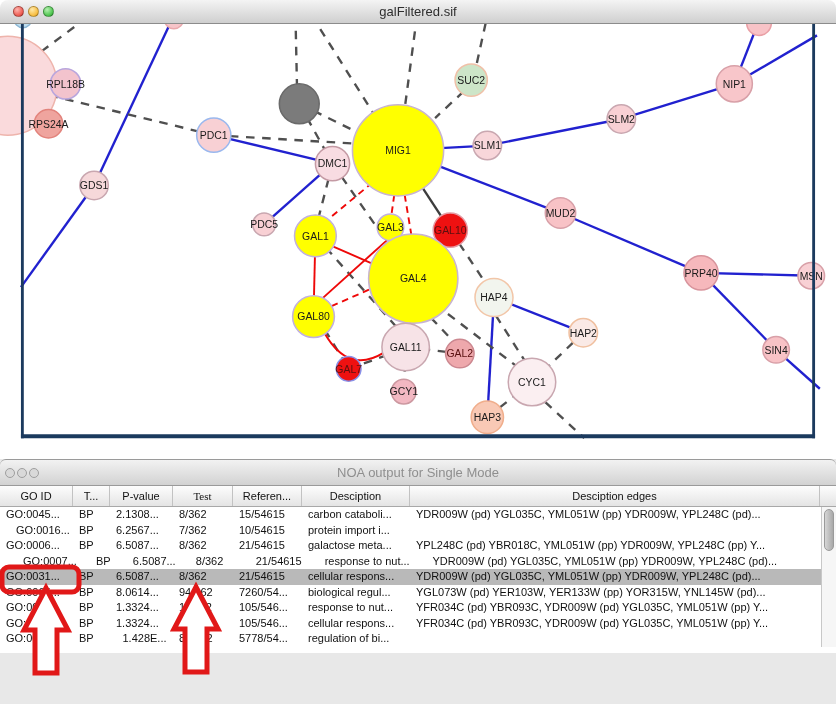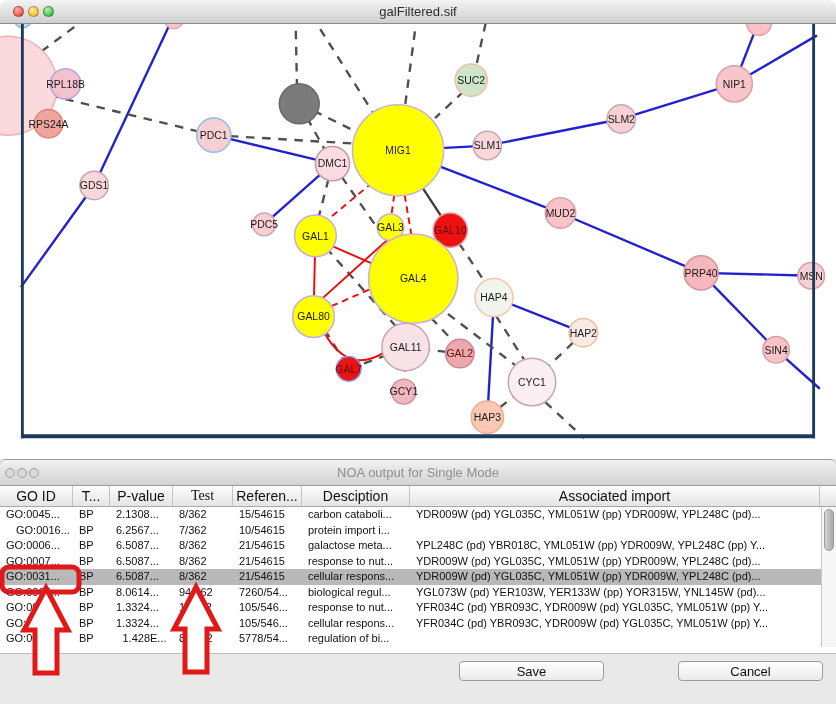--- a/index.html
+++ b/index.html
@@ -24,21 +24,21 @@
   .titlebar2{height:27px;background:linear-gradient(#f2f2f2,#d2d2d2);
              border-top:1px solid #9a9a9a;border-bottom:1px solid #9a9a9a;
              border-radius:6px 6px 0 0;box-sizing:border-box;
              position:relative;display:flex;align-items:center;justify-content:center;}
   .title2{font-size:13px;color:#8f8f8f;}
   .lights2{position:absolute;left:5px;top:8px;display:flex;gap:2px;}
   .light2{width:10px;height:10px;border-radius:50%;background:#d9d9d9;border:1px solid #9e9e9e;box-sizing:border-box;}
 
   .thead{height:21px;display:flex;background:linear-gradient(#fdfdfd,#e4e4e4);
          border-bottom:1px solid #a8a8a8;box-sizing:border-box;}
-  .hcell{font-size:14px;color:#111;text-align:center;line-height:20px;
+  .hcell{font-size:11px;color:#111;text-align:center;line-height:20px;
          border-right:1px solid #c2c2c2;box-sizing:border-box;
          white-space:nowrap;overflow:hidden;}
   .hcorner{width:16px;border-right:none;}
   .tbody{position:relative;height:146px;background:#fff;}
   .trow{display:flex;height:15.5px;line-height:15.6px;font-size:11px;color:#111;}
   .trow.selected{background:#b9b9b9;}
   .tcell{padding-left:6px;box-sizing:border-box;white-space:nowrap;overflow:hidden;}
   .scrollbar{position:absolute;right:0;top:0;width:15px;height:140px;
              background:#f6f6f6;border-left:1px solid #c8c8c8;box-sizing:border-box;}
   .thumb{position:absolute;left:2px;top:2px;width:10px;height:42px;border-radius:5px;
@@ -195,21 +195,21 @@
     <span class="title2">NOA output for Single Mode</span>
   </div>
 
   <div class="thead">
       <div class="hcell" style="width: 73px;">GO ID</div>
       <div class="hcell" style="width: 37px;">T...</div>
       <div class="hcell" style="width: 63px;">P-value</div>
       <div class="hcell" style="width: 60px; font-family: Liberation Serif, serif;">Test</div>
       <div class="hcell" style="width: 69px;">Referen...</div>
       <div class="hcell" style="width: 108px;">Desciption</div>
-      <div class="hcell" style="width: 410px;">Associated import</div>
+      <div class="hcell" style="width: 410px;">Desciption edges</div>
       <div class="hcell hcorner"></div>
     </div>
 
   <div class="tbody">
     <div>
         <div class="trow">
           <div class="tcell" style="width: 73px;">GO:0045...</div>
           <div class="tcell" style="width: 37px;">BP</div>
           <div class="tcell" style="width: 63px;">2.1308...</div>
           <div class="tcell" style="width: 60px;">8/362</div>
@@ -228,21 +228,21 @@
         <div class="trow">
           <div class="tcell" style="width: 73px;">GO:0006...</div>
           <div class="tcell" style="width: 37px;">BP</div>
           <div class="tcell" style="width: 63px;">6.5087...</div>
           <div class="tcell" style="width: 60px;">8/362</div>
           <div class="tcell" style="width: 69px;">21/54615</div>
           <div class="tcell" style="width: 108px;">galactose meta...</div>
           <div class="tcell" style="width: 410px;">YPL248C (pd) YBR018C, YML051W (pp) YDR009W, YPL248C (pp) Y...</div>
         </div>
         <div class="trow">
-          <div class="tcell" style="width: 73px;">GO:0007...</div>
+          <div class="tcell" style="width: 73px; margin-left: 17px;">GO:0007...</div>
           <div class="tcell" style="width: 37px;">BP</div>
           <div class="tcell" style="width: 63px;">6.5087...</div>
           <div class="tcell" style="width: 60px;">8/362</div>
           <div class="tcell" style="width: 69px;">21/54615</div>
           <div class="tcell" style="width: 108px;">response to nut...</div>
           <div class="tcell" style="width: 410px;">YDR009W (pd) YGL035C, YML051W (pp) YDR009W, YPL248C (pd)...</div>
         </div>
         <div class="trow selected">
           <div class="tcell" style="width: 73px;">GO:0031...</div>
           <div class="tcell" style="width: 37px;">BP</div>
@@ -286,23 +286,19 @@
           <div class="tcell" style="width: 60px;">80/362</div>
           <div class="tcell" style="width: 69px;">5778/54...</div>
           <div class="tcell" style="width: 108px;">regulation of bi...</div>
         </div>
       </div>
     <div class="scrollbar">
       <div class="thumb"></div>
     </div>
   </div>
 
-  <div class="btnbar">
-    <button class="btn save">Save</button>
-    <button class="btn cancel">Cancel</button>
-  </div>
 </div>
 
 <svg class="overlay" width="836" height="704" xmlns="http://www.w3.org/2000/svg">
     <rect x="2" y="567" width="77" height="25" rx="7" fill="none" stroke="#e11818" stroke-width="5"></rect>
     <polygon points="46,588 68,630 57,630 57,673 35,673 35,630 24,630" fill="#ffffff" stroke="#e11818" stroke-width="5" stroke-linejoin="miter"></polygon>
     <polygon points="196,587 218,629 207,629 207,672 185,672 185,629 174,629" fill="#ffffff" stroke="#e11818" stroke-width="5" stroke-linejoin="miter"></polygon>
   </svg>
 
 </body></html>

